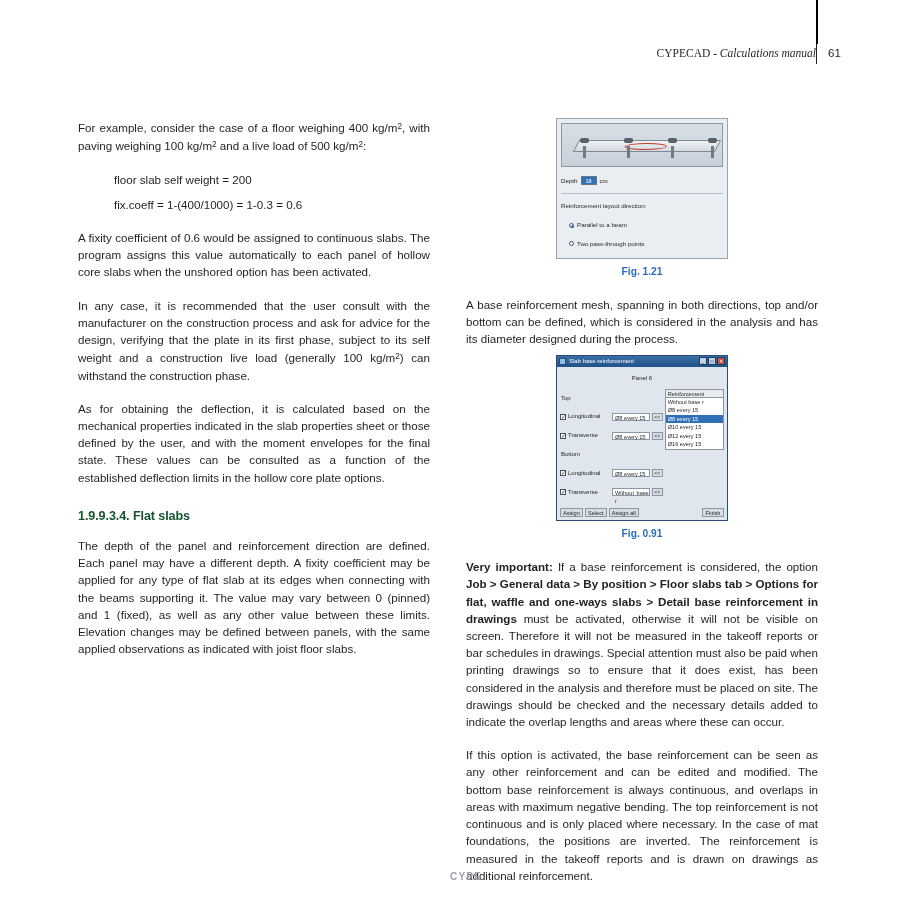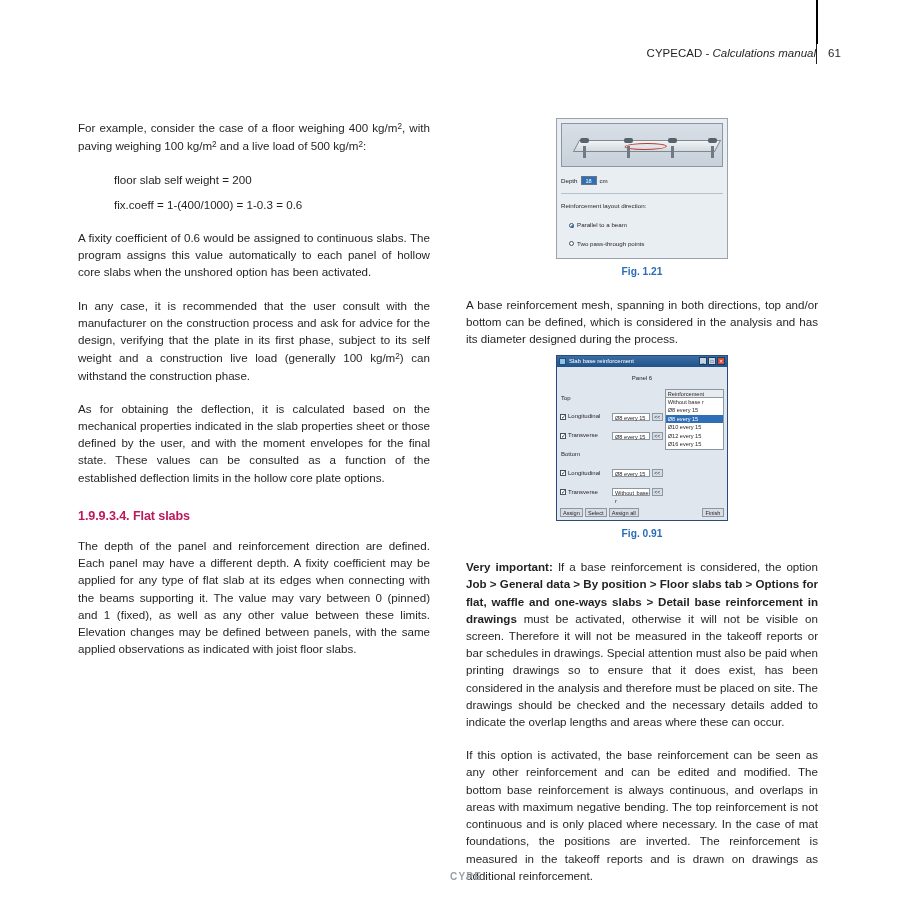--- a/index.html
+++ b/index.html
@@ -22,20 +22,21 @@
   .header {
     position: absolute;
     left: 0; top: 44px; width: 920px;
     height: 22px;
     font-size: 11.5px;
     color: #231f20;
   }
   .header-title {
     position: absolute; right: 104px; top: 3px;
     white-space: nowrap;
+    font-family: Liberation Serif, serif;
   }
   .header-title em { font-style: italic; }
   .header-sep {
     position: absolute;
     left: 816px; top: 0px; width: 1px; height: 20px;
     background: #231f20;
   }
   .header-page {
     position: absolute; left: 828px; top: 3px;
     font-size: 11.5px;
@@ -63,21 +64,21 @@
   }
   .eq-block { margin-bottom: 16px; }
   .eq-block .eqline { margin-bottom: 8px; }
 
   sup { font-size: 8.2px; vertical-align: 0.38em; }
 
   h3.section {
     font-size: 12.6px;
     font-weight: bold;
     margin: 22px 0 12px 0;
-    color: #be185d;
+    color: #14532d;
     letter-spacing: -0.1px;
   }
 
   b, strong { font-weight: bold; }
 
   
   .figure { margin: 0 0 5px 0; }
   .fig-caption {
     text-align: center;
     color: #2b6cb9;

